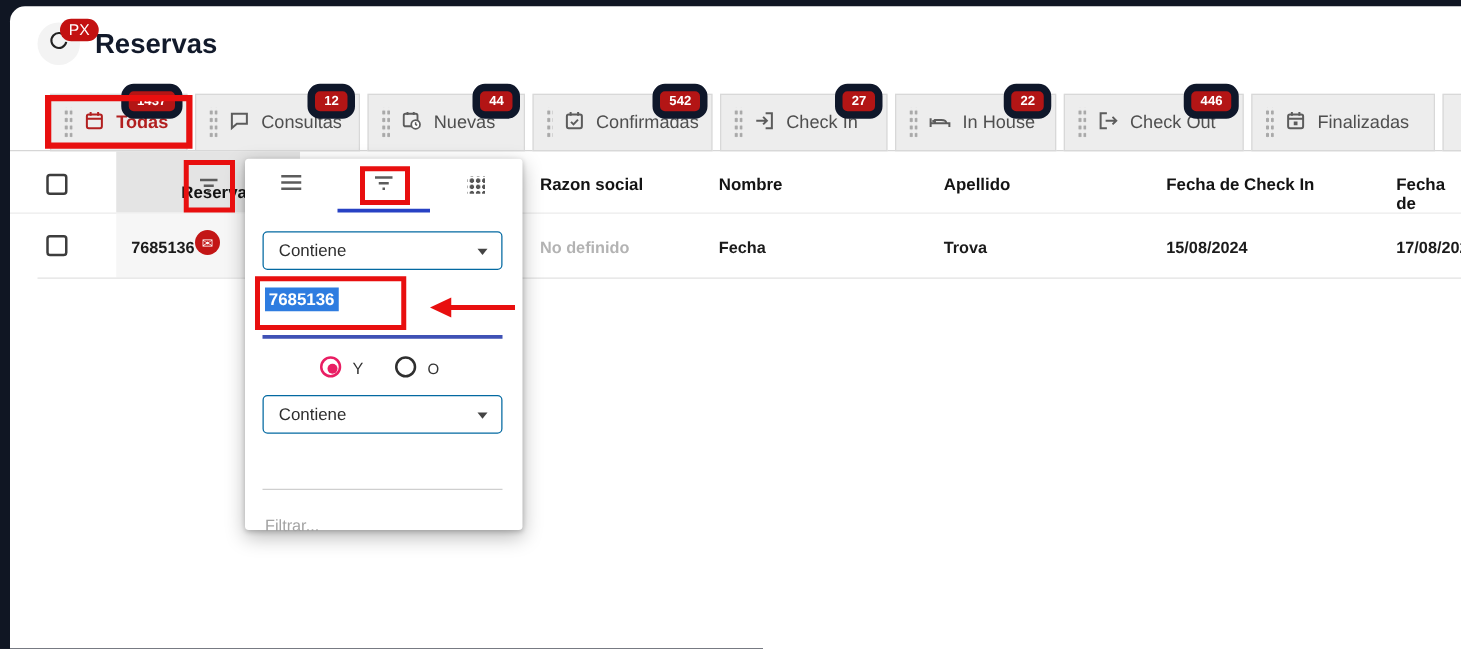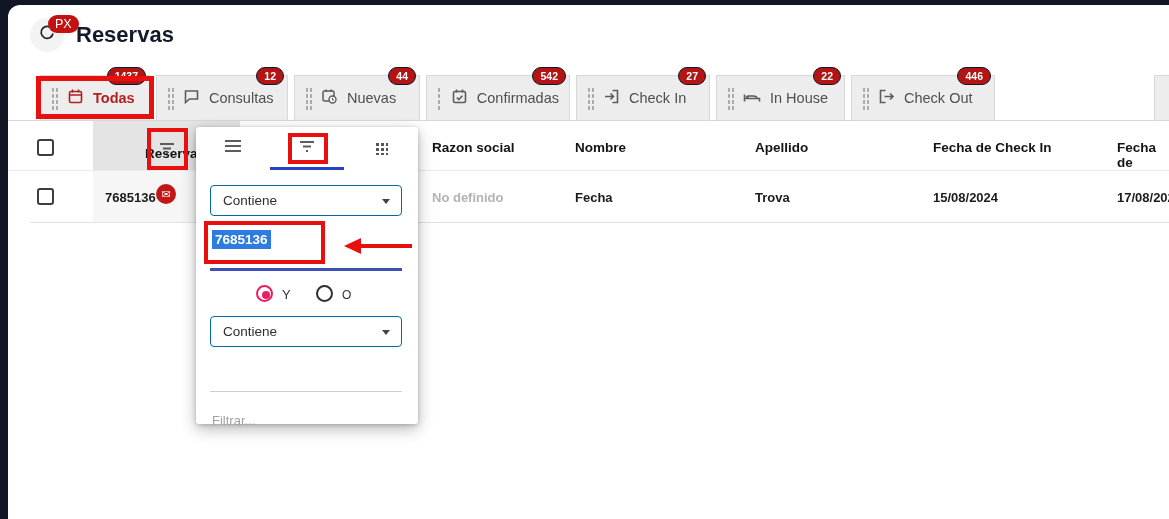--- a/index.html
+++ b/index.html
@@ -9,21 +9,21 @@
 
   
   .refresh-btn{position:absolute;left:30px;top:18px;width:34px;height:34px;border-radius:50%;background:#f3f3f3;display:flex;align-items:center;justify-content:center;}
   .px-badge{position:absolute;left:48px;top:15px;background:#c31111;color:#fff;font-size:12.5px;font-weight:normal;padding:2px 7px;border-radius:11px;z-index:6;}
   .page-title{position:absolute;left:76px;top:22px;font-size:22px;font-weight:600;color:#121a2b;}
 
   
   .tab{position:absolute;top:75px;height:46px;background:#ededed;border:1px solid #d8d8d8;box-sizing:border-box;display:flex;align-items:center;gap:9px;padding:0 10px;color:#4f4f4f;font-size:14.5px;}
   .tab.active{color:#b21f1f;font-weight:700;}
   .handle{width:7px;height:24px;background-image:radial-gradient(#a9a9a9 1.1px, transparent 1.3px);background-size:4px 6px;background-position:0 1px;}
-  .badge{position:absolute;top:-9px;right:3px;background:#b31515;color:#fff;font-size:10.5px;font-weight:bold;padding:2px 7px;border-radius:10px;border:1px solid #0f172a;}
+  .badge{position:absolute;top:-9px;right:3px;background:#b31515;color:#fff;font-size:10.5px;font-weight:bold;padding:2px 7px;border-radius:10px;border:6px solid #0f172a;}
   .tabline{position:absolute;left:8px;right:0;top:120px;height:1px;background:#d6d6d6;}
 
   
   .cb{position:absolute;width:17px;height:17px;border:2px solid #3d3d3d;border-radius:3px;background:#fff;box-sizing:border-box;}
   .colhead{position:absolute;top:140px;font-size:13.5px;font-weight:700;color:#141414;}
   .cellval{position:absolute;top:190px;font-size:13px;font-weight:700;color:#1b1b1b;}
   .funnel line{stroke:#5c5c5c;stroke-width:2;}
   .env-badge{position:absolute;left:156px;top:184px;width:20px;height:20px;border-radius:50%;background:#c31616;color:#fff;font-size:11px;display:flex;align-items:center;justify-content:center;}
 
   
@@ -122,20 +122,29 @@
     <span class="badge">22</span>
   </div>
   <div class="tab" style="left:851px;width:144px;">
     <span class="handle"></span>
     <span><svg width="17" height="17" viewBox="0 0 17 17">
           <path d="M7.5 2.5h-5v12h5" fill="none" stroke="#5c5c5c" stroke-width="1.6"></path>
           <path d="M6.5 8.5h8M12 5.5l3 3-3 3" fill="none" stroke="#5c5c5c" stroke-width="1.6"></path>
         </svg></span>
     <span>Check Out</span>
     <span class="badge">446</span>
+  </div>
+  <div class="tab" style="left:1001px;width:147px;">
+    <span class="handle"></span>
+    <span><svg width="17" height="17" viewBox="0 0 17 17">
+          <rect x="2.5" y="3.5" width="12" height="11" rx="1.5" fill="none" stroke="#5c5c5c" stroke-width="1.6"></rect>
+          <path d="M5.5 1.5v3M11.5 1.5v3M2.5 7h12" stroke="#5c5c5c" stroke-width="1.6"></path>
+          <rect x="7" y="9.2" width="3" height="3" fill="#5c5c5c"></rect>
+        </svg></span>
+    <span>Finalizadas</span>
   </div>
   <div class="tab" style="left:1154px;width:15px;"></div>
 
   <div class="abs" style="left:93px;top:121px;width:147px;height:49px;background:#e4e4e4;"></div>
   <span class="cb" style="left:37px;top:139px;"></span>
   <span class="colhead" style="left:105px;top:146px;z-index:5;padding-left:40px;">Reserva</span>
   <span class="abs" style="left:156px;top:139px;z-index:5;">
     <svg class="funnel" width="22" height="18" viewBox="0 0 22 18">
         <line x1="4" y1="5" x2="18" y2="5"></line>
         <line x1="7" y1="9.5" x2="15" y2="9.5"></line>

